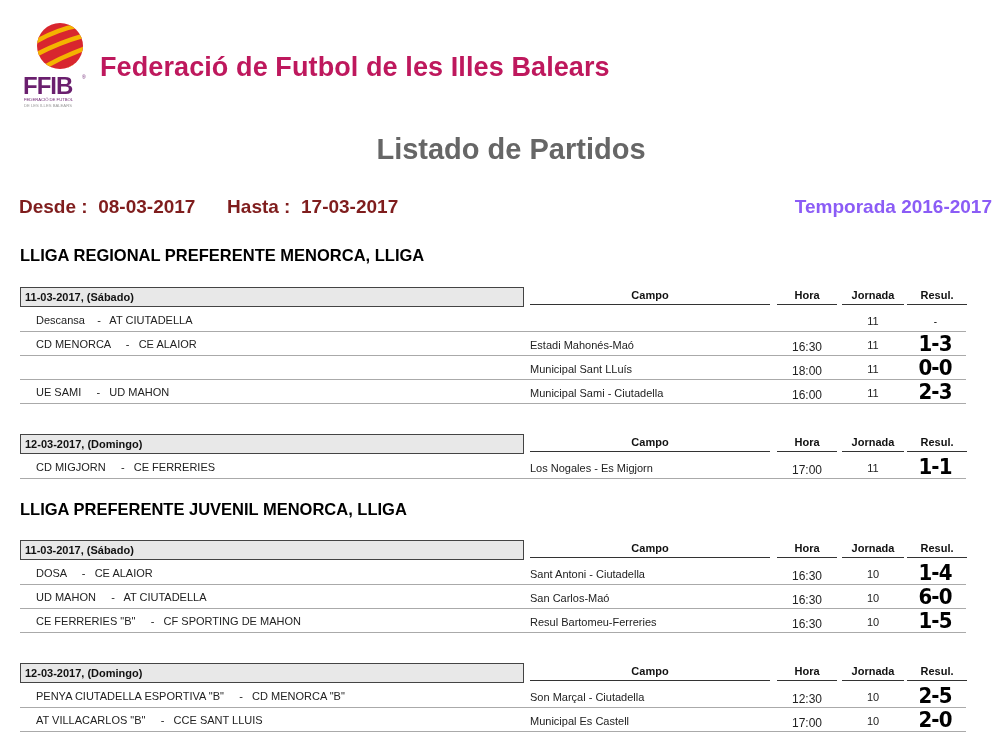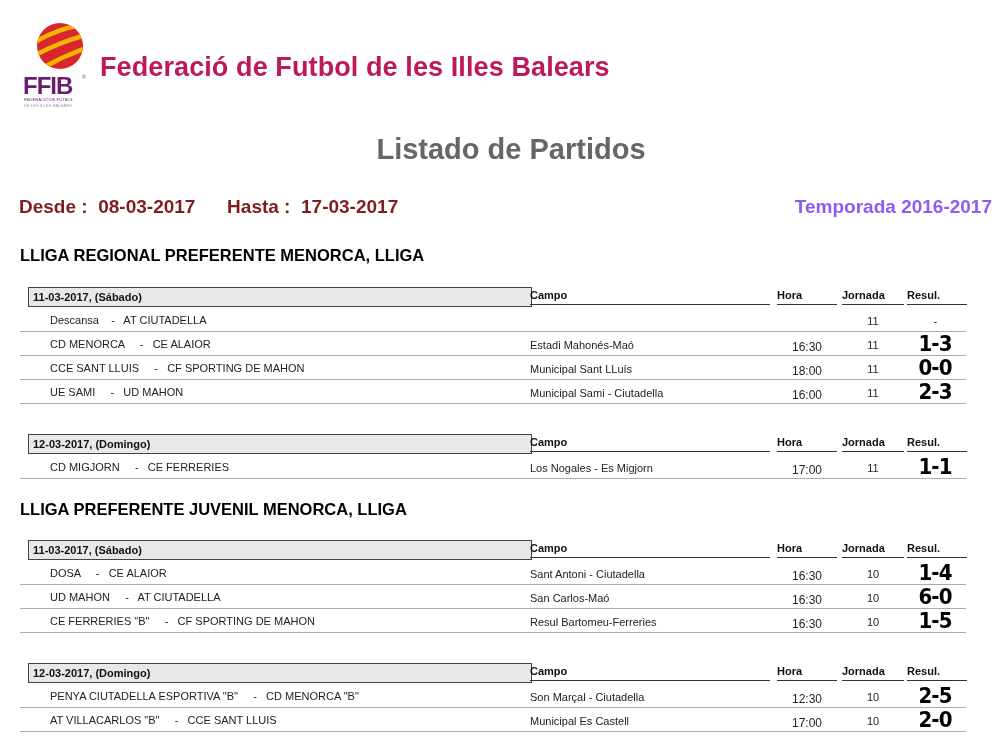--- a/index.html
+++ b/index.html
@@ -12,29 +12,29 @@
 
     .doc-title { position: absolute; left: 0; width: 1022px; top: 133px; text-align: center; font-size: 29px; font-weight: bold; color: #666; }
 
     .range { position: absolute; left: 19px; top: 196px; font-size: 19px; font-weight: bold; color: #7f1d1d; }
     .range span { white-space: pre; }
     .season { position: absolute; right: 8px; top: 196px; font-size: 19px; font-weight: bold; color: #8b5cf6; }
 
     .league { position: absolute; left: 20px; font-size: 16.5px; font-weight: bold; color: #000000; }
 
     .block { position: absolute; left: 20px; width: 950px; }
-    .date-box { position: absolute; left: 8px; top: 0; width: 504px; height: 20px; background: #e8e8e8; border: 1.5px solid #444; font-size: 11px; font-weight: bold; padding: 3px 0 12px 4px; color: #111; }
-    .hdr { position: absolute; top: 2px; font-size: 11px; font-weight: bold; color: #111; padding-bottom: 3px; border-bottom: 1.5px solid #333; }
+    .date-box { position: absolute; left: 0; top: 0; width: 504px; height: 20px; background: #e8e8e8; border: 1.5px solid #444; font-size: 11px; font-weight: bold; padding: 3px 0 12px 4px; color: #111; }
+    .hdr { position: absolute; top: 2px; font-size: 11px; font-weight: bold; text-align: center; color: #111; padding-bottom: 3px; border-bottom: 1.5px solid #333; }
     .h-campo { left: 510px; width: 240px; }
     .h-hora { left: 757px; width: 60px; }
     .h-jorn { left: 822px; width: 62px; }
     .h-res { left: 887px; width: 60px; }
 
     .row { position: absolute; left: 0; width: 946px; height: 24px; border-bottom: 1.5px solid #aaa; font-size: 11px; color: #222; }
-    .row .teams { position: absolute; left: 14px; top: 6px; white-space: pre; padding-left: 16px; }
+    .row .teams { position: absolute; left: 0; top: 6px; white-space: pre; padding-left: 16px; }
     .row .campo { position: absolute; left: 510px; top: 7px; }
     .row .hora { position: absolute; left: 757px; width: 60px; top: 8px; text-align: center; font-size: 12px; }
     .row .jorn { position: absolute; left: 822px; width: 62px; top: 7px; text-align: center; }
     .row .res { position: absolute; left: 880px; width: 70px; top: 0px; text-align: center; font-family: "DejaVu Sans", sans-serif; font-size: 22px; font-weight: bold; color: #000; letter-spacing: -1px; transform: scaleX(0.9); line-height: 24px; }
     .row .res.dash { font-size: 11px; font-family: "Liberation Sans", sans-serif; font-weight: normal; top: 7px; line-height: 12px; }
   </style>
 </head>
 <body>
 
 <div class="logo">
@@ -83,21 +83,20 @@
     <span class="res dash">-</span>
   </div>
   <div class="row" style="top:45px;">
     <span class="teams">CD MENORCA     -   CE ALAIOR</span>
     <span class="campo">Estadi Mahonés-Maó</span>
     <span class="hora">16:30</span>
     <span class="jorn">11</span>
     <span class="res">1-3</span>
   </div>
   <div class="row" style="top:69px;">
-    <span class="teams">CCE SANT LLUIS     -   CF SPORTING DE MAHON</span>
     <span class="campo">Municipal Sant LLuís</span>
     <span class="hora">18:00</span>
     <span class="jorn">11</span>
     <span class="res">0-0</span>
   </div>
   <div class="row" style="top:93px;">
     <span class="teams">UE SAMI     -   UD MAHON</span>
     <span class="campo">Municipal Sami - Ciutadella</span>
     <span class="hora">16:00</span>
     <span class="jorn">11</span>

